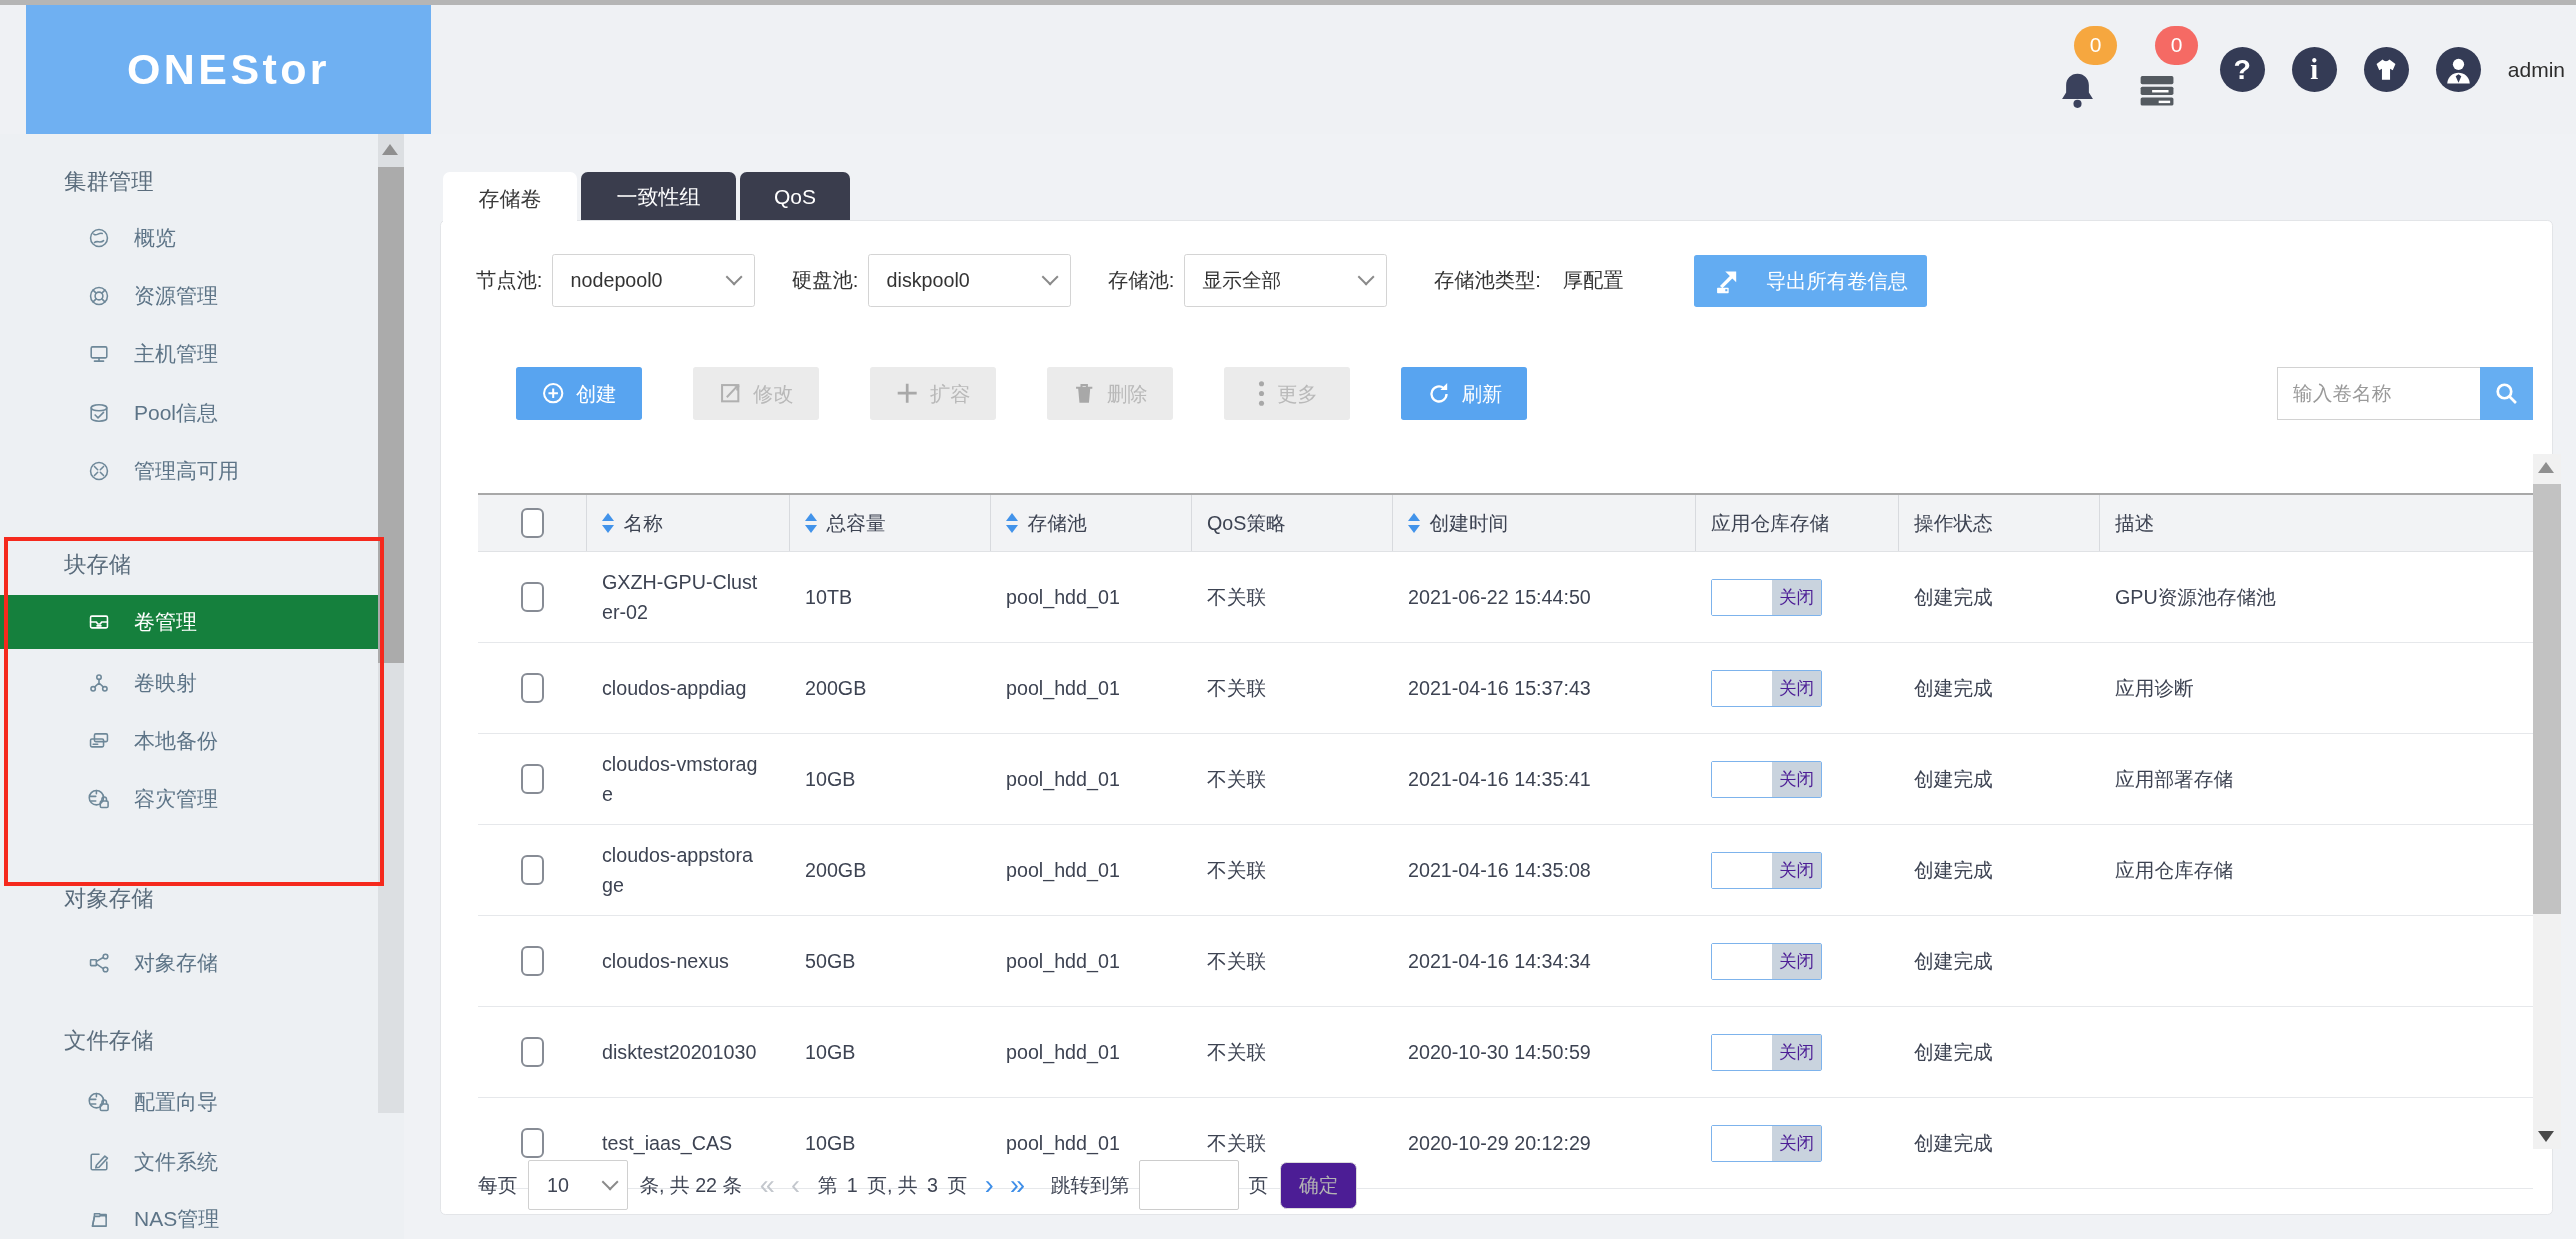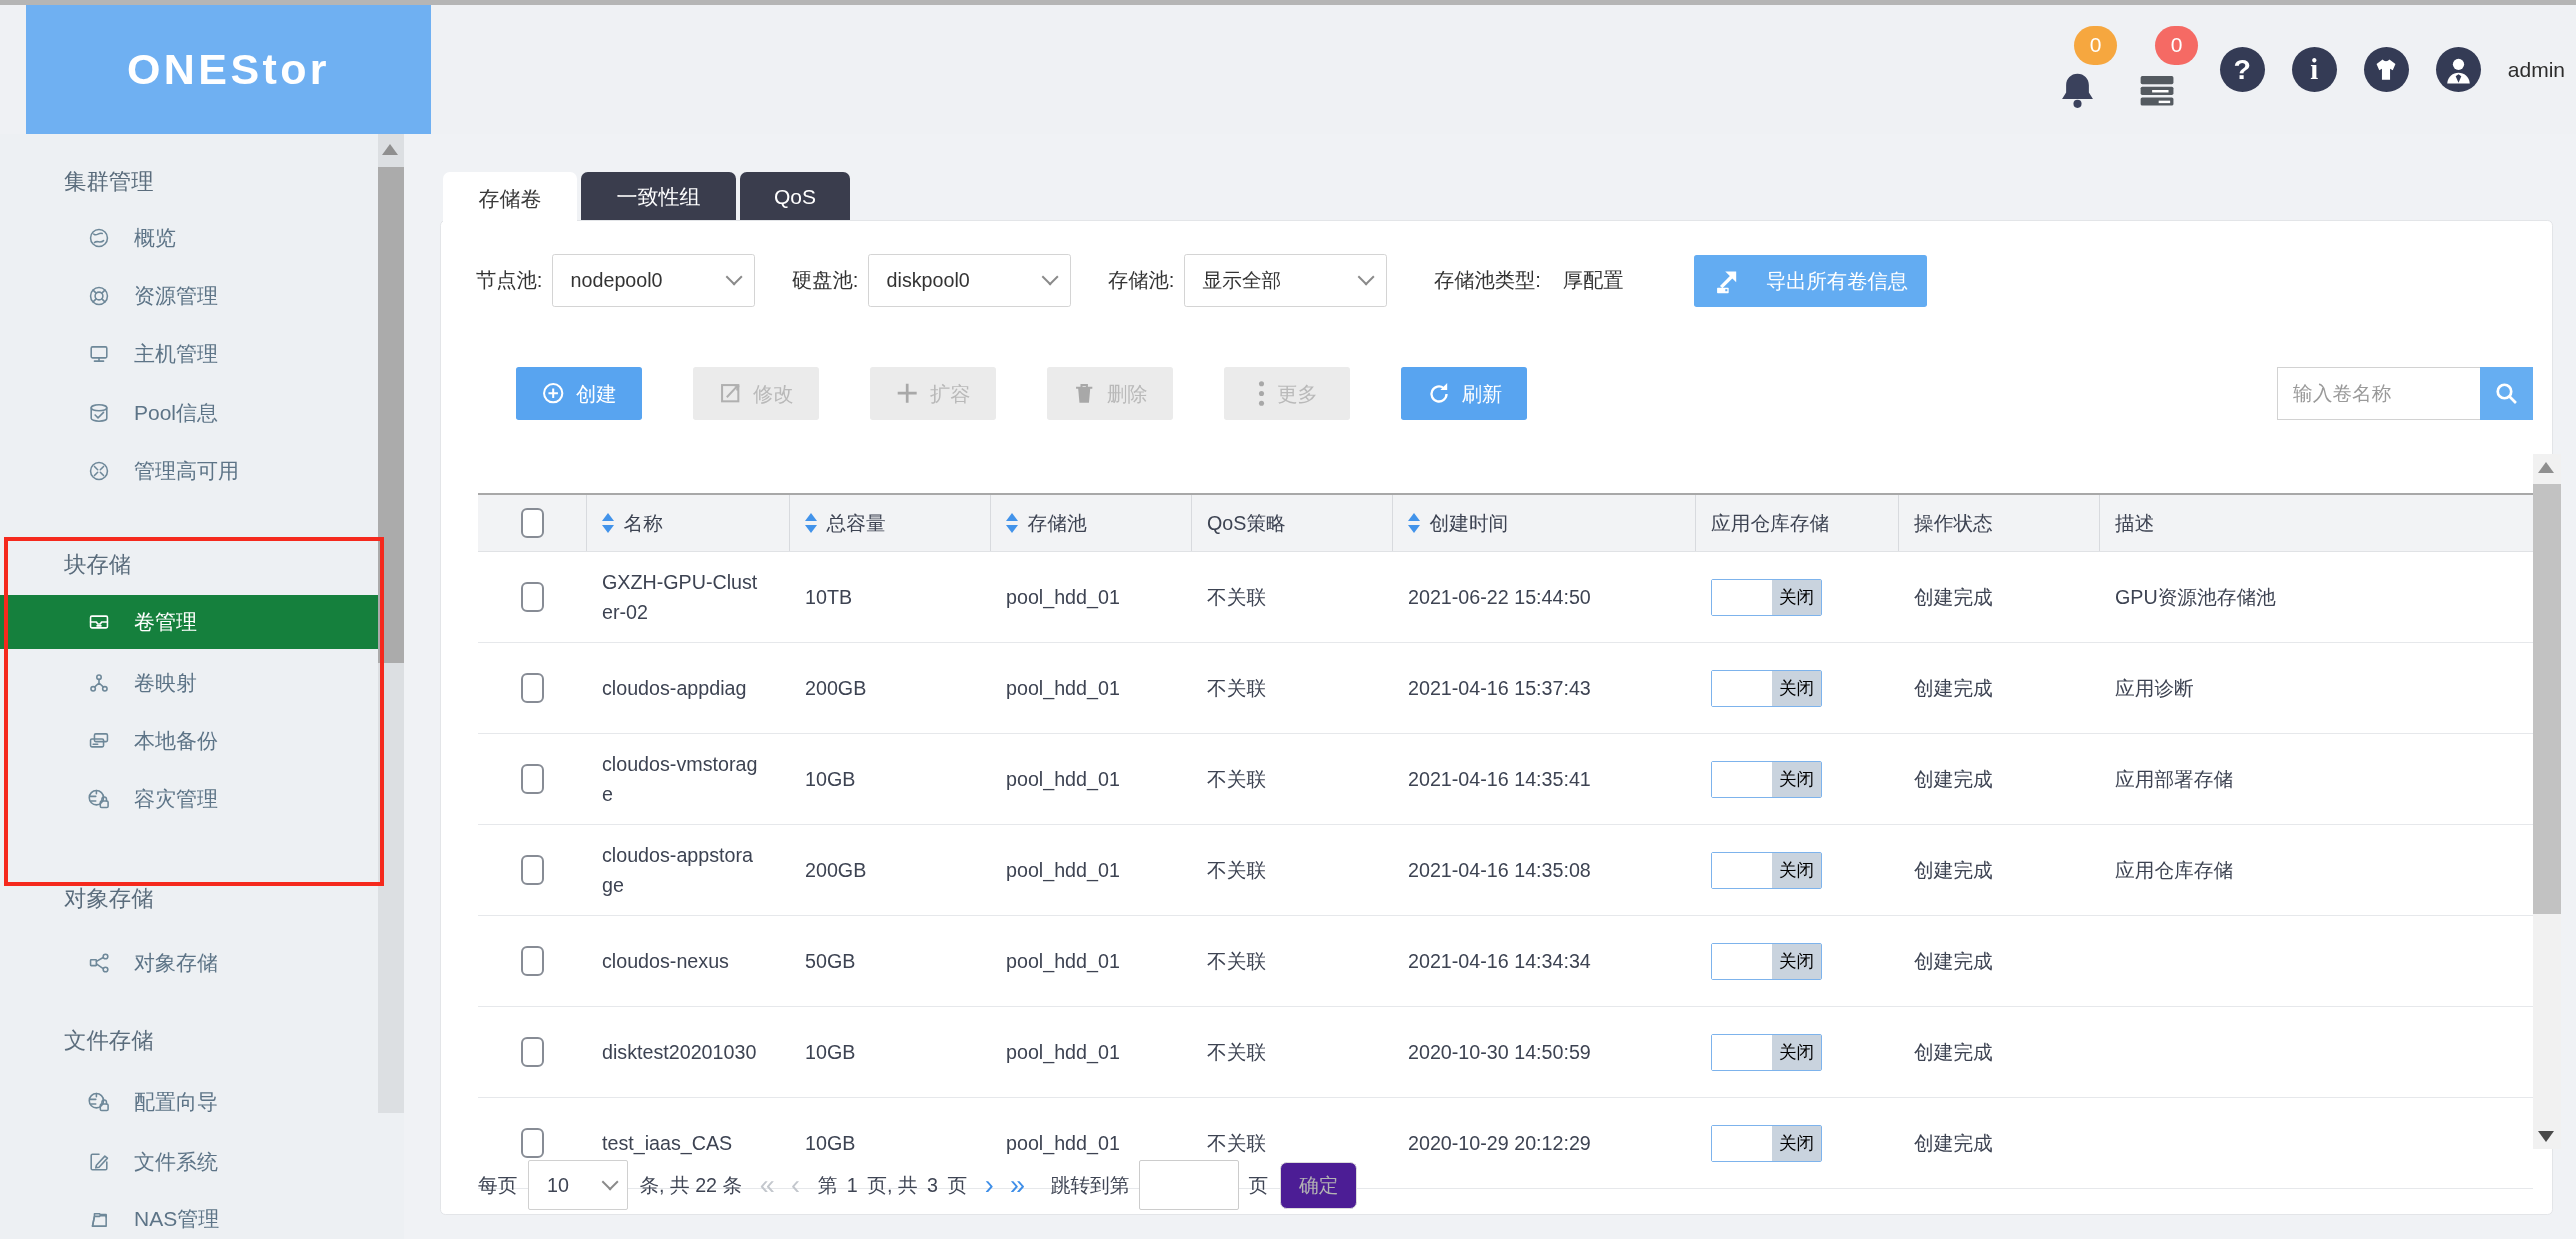--- a/index.html
+++ b/index.html
@@ -85,21 +85,21 @@
   .sort .u{width:0;height:0;border-left:6.1px solid transparent;border-right:6.1px solid transparent;
            border-bottom:8.1px solid #4293ea;}
   .sort .d{width:0;height:0;border-left:6.1px solid transparent;border-right:6.1px solid transparent;
            border-top:8.1px solid #4293ea;}
   .trow{height:91px;border-bottom:1.4px solid #e6e8eb;}
   .td{display:flex;align-items:center;font-size:19.7px;color:#3d4352;box-sizing:border-box;padding-left:15px;}
   .td.name span{width:157px;word-break:break-all;line-height:30px;}
   .checkbox{width:23px;height:30px;border:2px solid #878c95;border-radius:6.1px;background:#fff;box-sizing:border-box;}
   .toggle{width:111px;height:37px;display:flex;border:1.4px solid #7db3ec;box-sizing:border-box;border-radius:2px;}
   .toggle .knob{flex:1;background:#fff;}
-  .toggle .lab{width:49px;background:#c9d3de;color:#000000;font-size:17.6px;display:flex;
+  .toggle .lab{width:49px;background:#c9d3de;color:#4c1d95;font-size:17.6px;display:flex;
                align-items:center;justify-content:center;}
   .vscroll{position:absolute;left:2055px;top:0;width:28px;height:695px;background:#f1f1f1;}
   .vscroll .up{position:absolute;top:8.1px;left:4.7px;width:0;height:0;border-left:8.8px solid transparent;
         border-right:8.8px solid transparent;border-bottom:11.5px solid #8f8f8f;}
   .vscroll .down{position:absolute;bottom:6.8px;left:4.7px;width:0;height:0;border-left:8.8px solid transparent;
         border-right:8.8px solid transparent;border-top:11.5px solid #4a4a4a;}
   .vthumb{position:absolute;left:0;top:30px;width:28px;height:430px;background:#c2c2c2;}
   
   .pagination{position:absolute;left:37px;top:935px;height:58px;display:flex;align-items:center;
               font-size:19.7px;color:#3f4554;}

